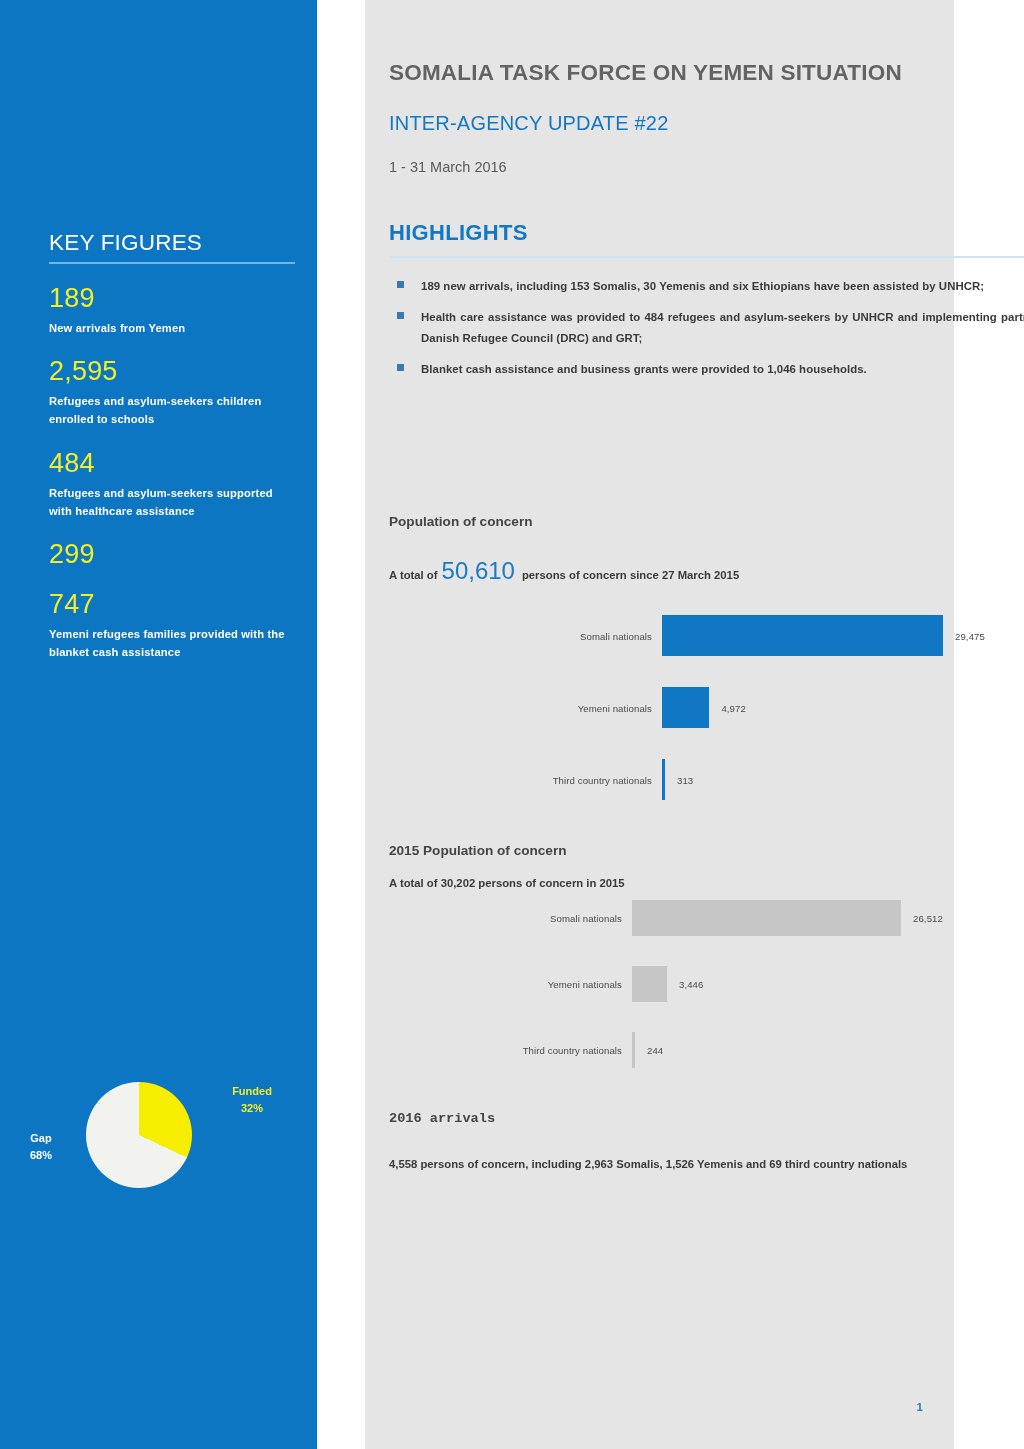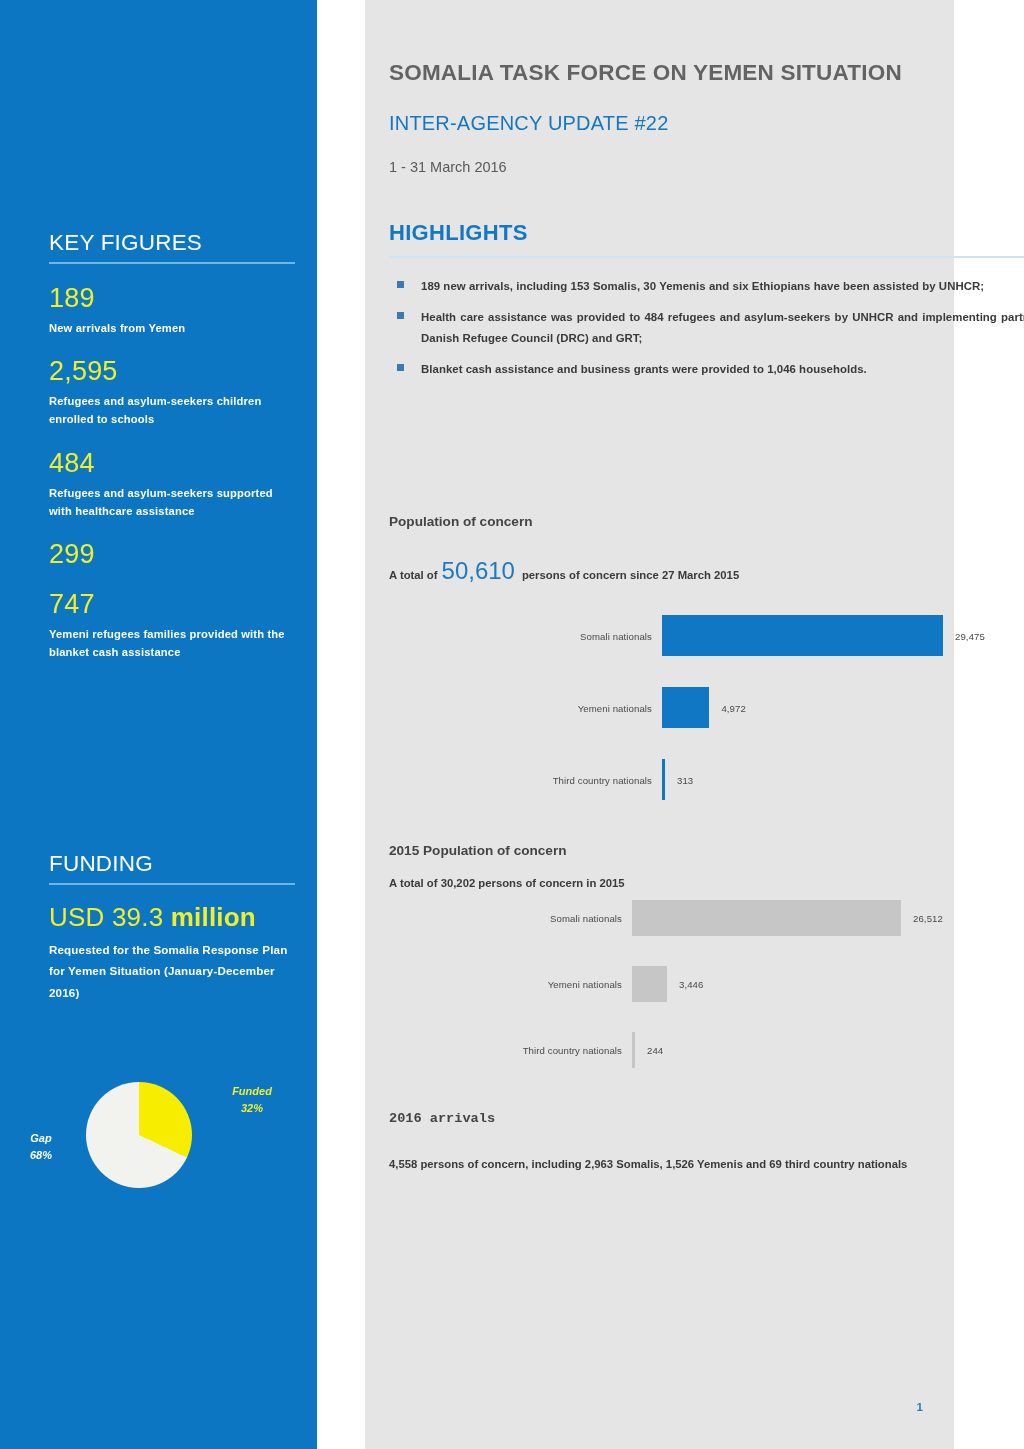--- a/index.html
+++ b/index.html
@@ -86,21 +86,20 @@
     left: 86px; top: 22px;
     width: 106px; height: 106px;
     border-radius: 50%;
   }
   .pie-lab {
     position: absolute;
     font-size: 11px;
     font-weight: bold;
     text-align: center;
     line-height: 1.55;
-    font-style: italic;
   }
   #pie-lab-funded { left: 216px; top: 23px; width: 72px; color: #f2ef2a; }
   #pie-lab-gap    { left: 10px;  top: 70px; width: 62px; color: #ffffff; }
 
   
   #main {
     position: absolute;
     left: 317px; top: 0;
     width: 589px; height: 1449px;
     background: #e5e5e5;
@@ -227,29 +226,20 @@
           <div class="kf-block">
             <div class="kf-num">299</div>
           </div>
           <div class="kf-block">
             <div class="kf-num">747</div>
             <div class="kf-label">Yemeni refugees families provided with the blanket cash assistance</div>
           </div>
         </div>
     </div>
 
-    <div id="funding-wrap">
-      <div class="side-sect-title">FUNDING</div>
-      <div class="side-rule"></div>
-      <div class="funding-amount">
-        <span>USD 39.3</span>
-        <span class="bold">million</span>
-      </div>
-      <div class="funding-desc">Requested for the Somalia Response Plan for Yemen Situation (January-December 2016)</div>
-    </div>
 
     <div id="pie-area">
       <div id="pie" style="background: conic-gradient(rgb(246, 237, 0) 0deg, rgb(246, 237, 0) 115.2deg, rgb(242, 242, 238) 115.2deg, rgb(242, 242, 238) 360deg);"></div>
       <div class="pie-lab" id="pie-lab-funded">
         <div>Funded</div>
         <div>32%</div>
       </div>
       <div class="pie-lab" id="pie-lab-gap">
         <div>Gap</div>
         <div>68%</div>

